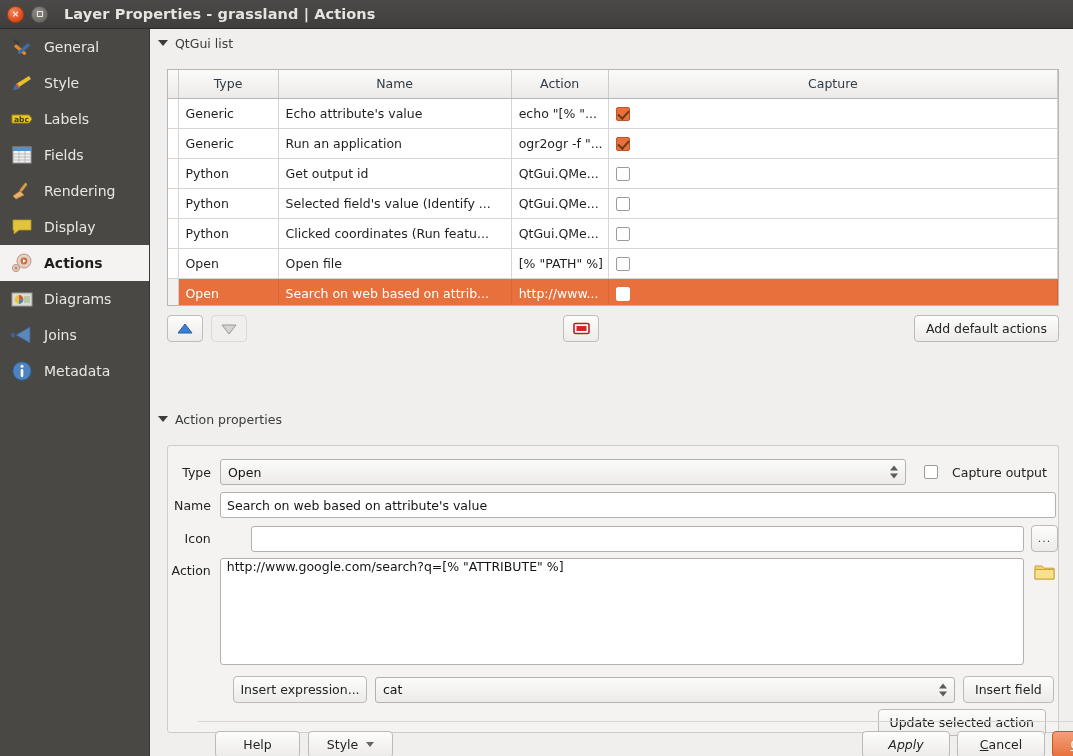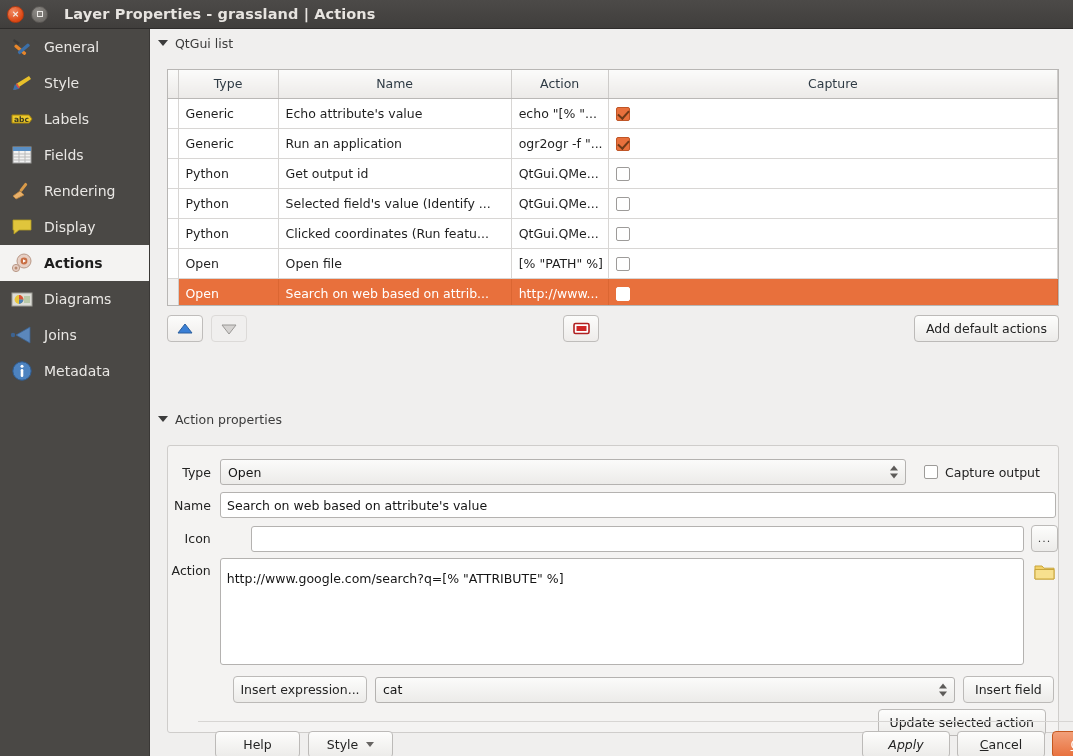--- a/index.html
+++ b/index.html
@@ -235,26 +235,26 @@
     display: flex; flex-direction: column; gap: 3px;
   }
   .spin-arrows i { display: block; width: 0; height: 0; }
   .spin-up { border-left: 4px solid transparent; border-right: 4px solid transparent; border-bottom: 5px solid #5d5b59; }
   .spin-dn { border-left: 4px solid transparent; border-right: 4px solid transparent; border-top: 5px solid #5d5b59; }
 
   .ta {
     background: #ffffff;
     border: 1px solid #b4b2b0;
     border-radius: 3px;
-    padding: 12px 6px;
+    padding: 0 6px;
     font-size: 12.5px;
     color: #151515;
     overflow: hidden;
   }
-  .chk-lbl { display: flex; align-items: center; gap: 7px; font-size: 12.5px; color: #232323; }
+  .chk-lbl { display: flex; align-items: center; gap: 14px; font-size: 12.5px; color: #232323; }
   .sqbtn {
     width: 27px; height: 27px;
     background: linear-gradient(to bottom, #fdfdfc 0%, #ecebe9 100%);
     border: 1px solid #bcbab8;
     border-radius: 4px;
     display: flex; align-items: center; justify-content: center;
   }
   .dots { letter-spacing: 1px; font-size: 11px; color: #3c3c3c; }
 
   

